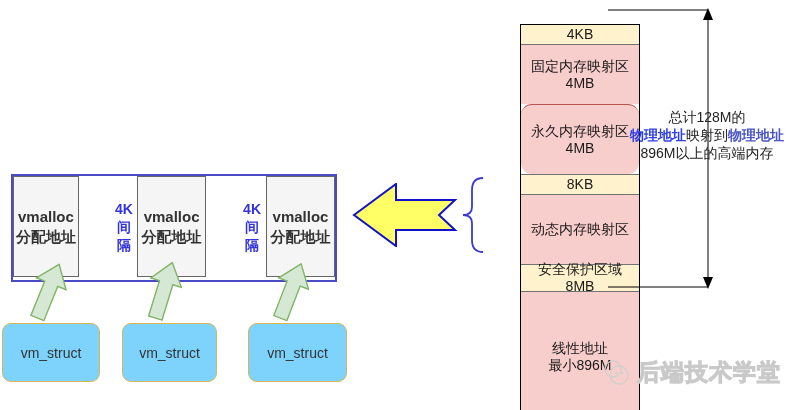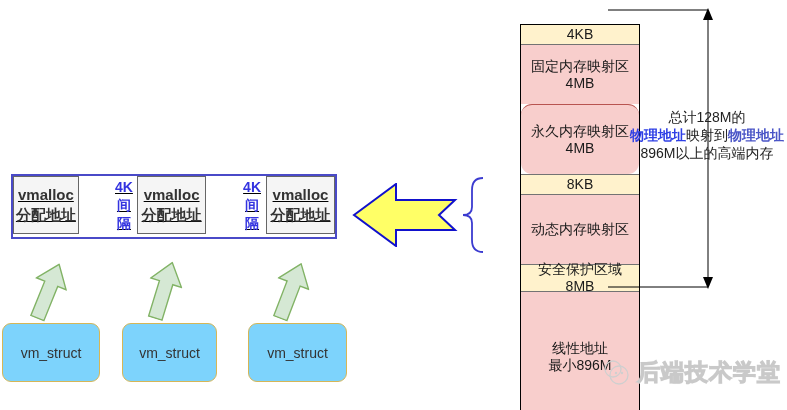--- a/index.html
+++ b/index.html
@@ -2,23 +2,23 @@
 <html><head>
 <meta charset="utf-8">
 <style>
   html,body { margin:0; padding:0; background:#fff; }
   .canvas {
     position:relative; width:787px; height:410px; background:#ffffff;
     font-family:"Liberation Sans","DejaVu Sans",sans-serif; overflow:hidden;
   }
   
   .vmalloc-container {
-    position:absolute; left:11px; top:174px; width:326px; height:65px;
+    position:absolute; left:11px; top:174px; width:326px; height:108px;
     border:2px solid #4A4AC8; box-sizing:border-box; background:#fff;
-    display:flex; align-items:stretch; padding-bottom:3px;text-decoration:underline;
+    display:flex; align-items:stretch; padding-bottom:3px;
   }
   .vblock {
     background:#F5F5F5; border:1px solid #666666; box-sizing:border-box;
     display:flex; align-items:center; justify-content:center; text-align:center;
     white-space:pre-line; font-size:15px; font-weight:600; color:#333;
     line-height:20px;
   }
   .vb1 { width:82px; } .vb2 { width:86px; } .vb3 { width:86px; }
   .vgap {
     display:flex; align-items:center; justify-content:center; text-align:center;

